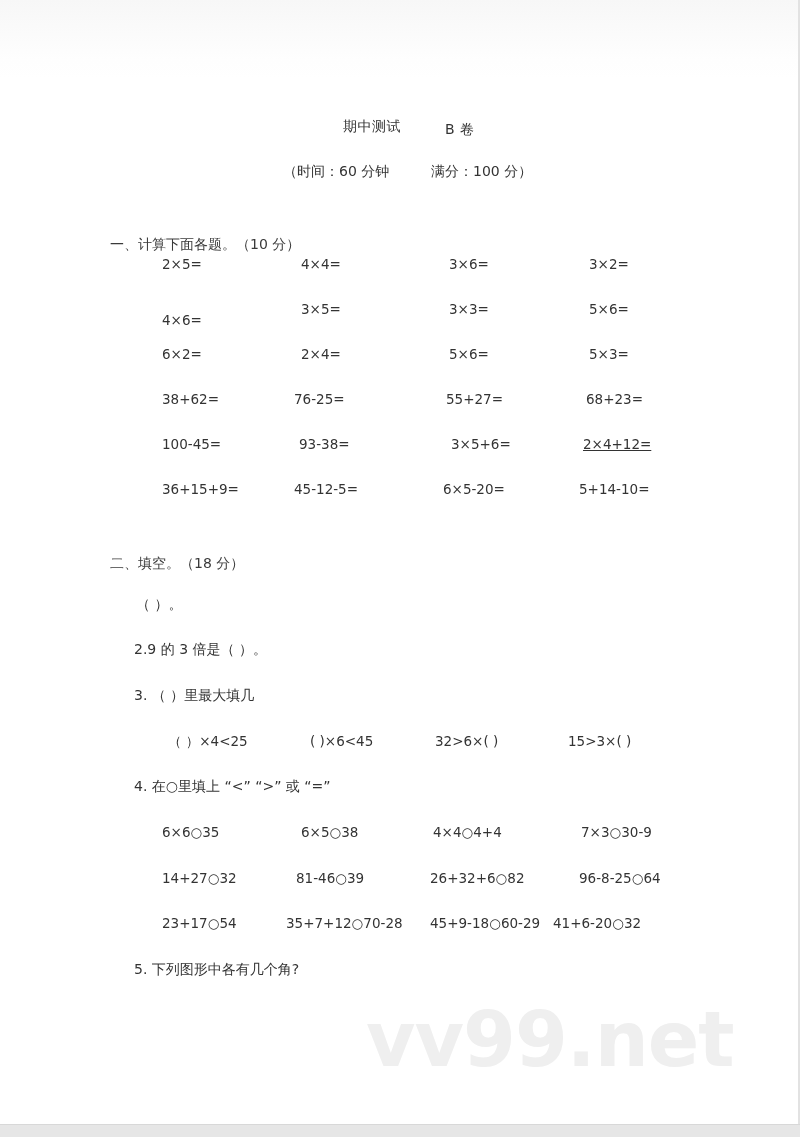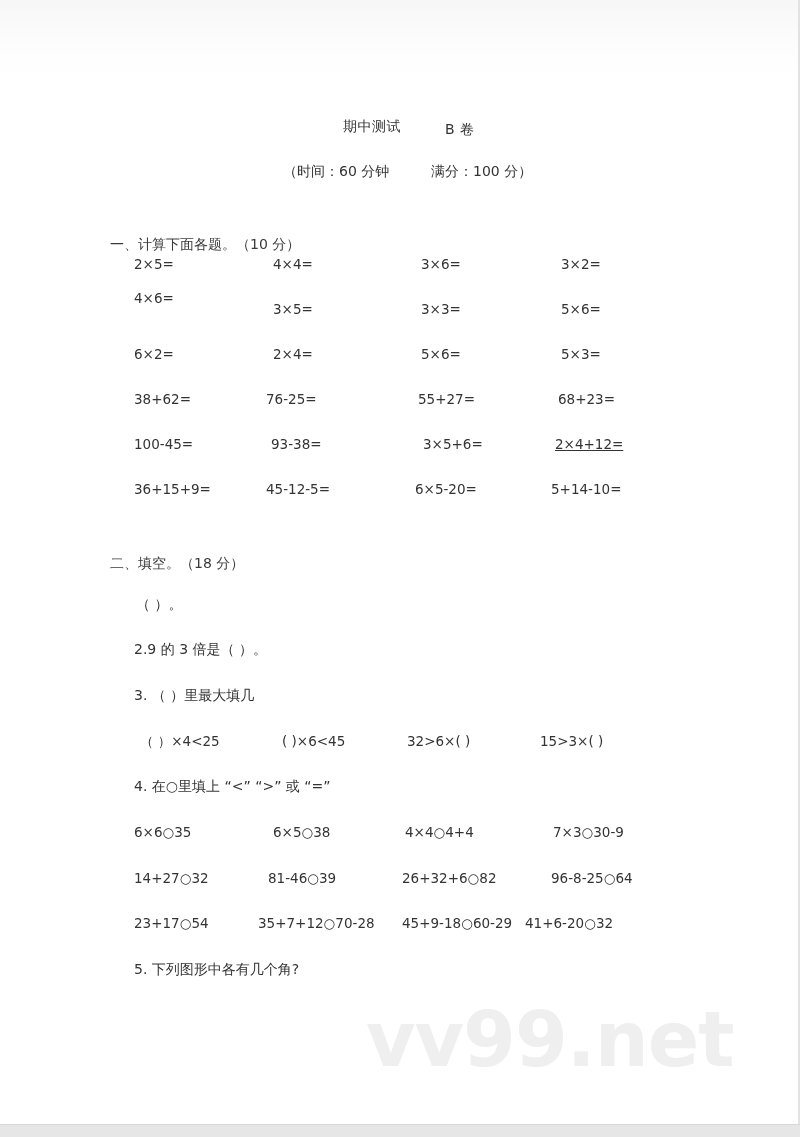--- a/index.html
+++ b/index.html
@@ -15,21 +15,21 @@
     border-right: 2px solid #e2e2e2;
   }
   .bottom-bar {
     position: absolute; left: 0; top: 1124px; width: 800px; height: 13px;
     background: #e6e6e6; border-top: 1px solid #d8d8d8;
   }
   .abs { position: absolute; white-space: nowrap; }
   .title { font-size: 14px; color: #333; letter-spacing: 0.5px; }
   .sub { font-size: 14px; color: #333; }
   .heading { font-size: 14px; color: #3a3a3a; margin-top: 28px; }
-  .item { font-size: 13.5px; color: #333; }
+  .item { font-size: 13.5px; color: #333; margin-left: 28px; }
   .q { font-size: 14px; color: #333; }
   .watermark {
     position: absolute; left: 366px; top: 995px;
     font-family: "DejaVu Sans", sans-serif; font-weight: bold;
     font-size: 76px; color: #efefef; letter-spacing: -1px;
   }
 </style>
 </head>
 <body>
 
@@ -42,21 +42,21 @@
   <div class="abs sub" style="left:431px; top:163px;">满分：100 分）</div>
 
   <div class="abs heading" style="left:110px; top:208px;">一、计算下面各题。（10 分）</div>
 
   <div>
     <div class="abs item" style="left:134px; top:256px;">2×5=</div>
     <div class="abs item" style="left:273px; top:256px;">4×4=</div>
     <div class="abs item" style="left:421px; top:256px;">3×6=</div>
     <div class="abs item" style="left:561px; top:256px;">3×2=</div>
 
-    <div class="abs item" style="left:134px; top:290px;">4×6=</div>
+    <div class="abs item" style="left:134px; top:312px;">4×6=</div>
     <div class="abs item" style="left:273px; top:301px;">3×5=</div>
     <div class="abs item" style="left:421px; top:301px;">3×3=</div>
     <div class="abs item" style="left:561px; top:301px;">5×6=</div>
 
     <div class="abs item" style="left:134px; top:346px;">6×2=</div>
     <div class="abs item" style="left:273px; top:346px;">2×4=</div>
     <div class="abs item" style="left:421px; top:346px;">5×6=</div>
     <div class="abs item" style="left:561px; top:346px;">5×3=</div>
 
     <div class="abs item" style="left:134px; top:391px;">38+62=</div>

